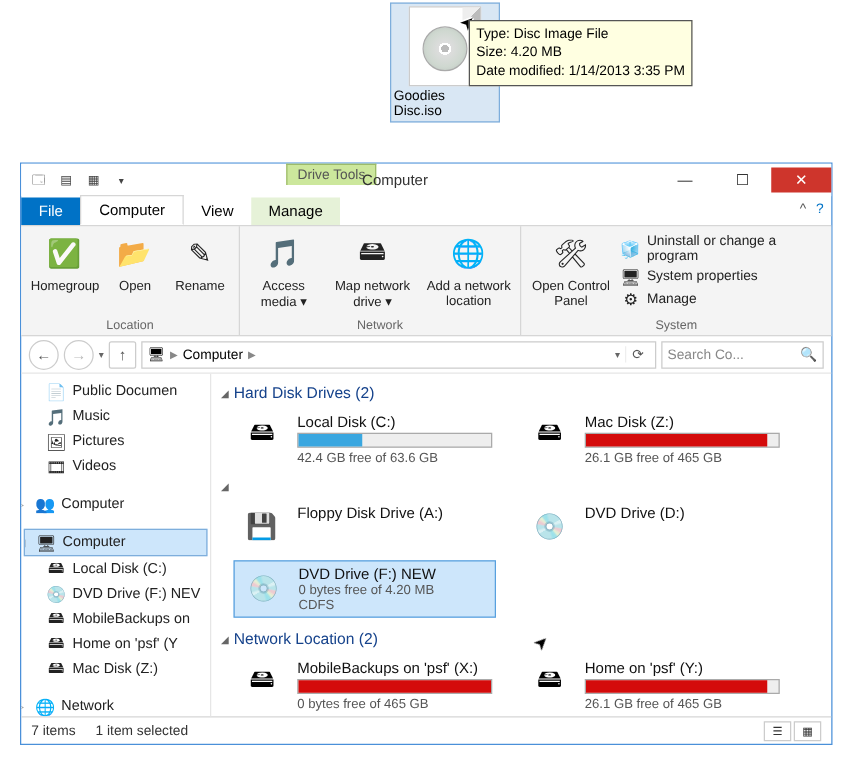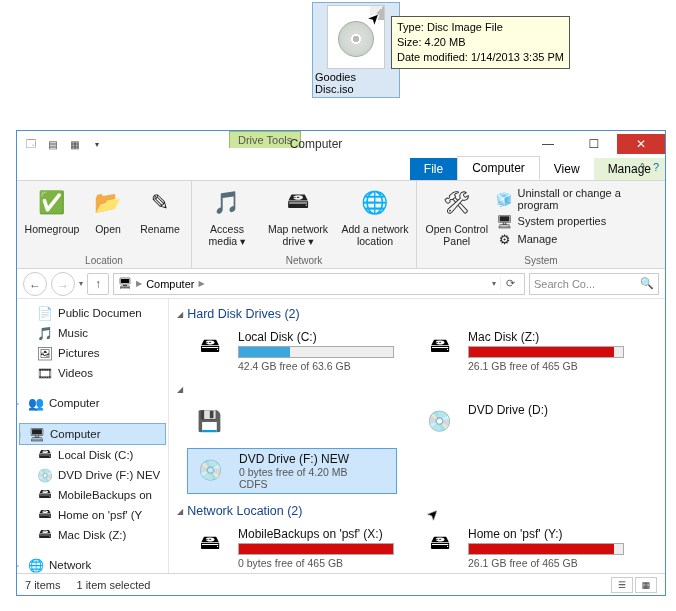--- a/index.html
+++ b/index.html
@@ -47,21 +47,20 @@
   .desktop-icon .label { font-size: 11px; color: #000; }
   .tooltip {
     position: absolute;
     left: 375px; top: 16px;
     background: #ffffe1;
     border: 1px solid #555;
     padding: 3px 5px;
     font-size: 11px;
     line-height: 1.35;
     color: #000;
-    margin-left: 16px;
   }
   .cursor-arrow {
     position: absolute;
     width: 0; height: 0;
   }
   .cursor-arrow::before {
     content: "➤";
     position: absolute;
     font-size: 14px;
     color: #000;
@@ -122,21 +121,20 @@
     font-size: 12px; color: #333;
   }
   .win-ctrl.close { background: #ce352c; color: #fff; width: 48px; height: 20px; }
   
   .ribbon-tabs {
     height: 24px;
     display: flex; align-items: flex-end;
     border-bottom: 1px solid #d6d6d6;
     padding-left: 0;
     position: relative;
-    justify-content: flex-end;
   }
   .rtab {
     padding: 4px 14px; font-size: 12px;
   }
   .rtab.file { background: #0072c6; color: #fff; }
   .rtab.active { background: #fff; border: 1px solid #d6d6d6; border-bottom: 1px solid #fff; }
   .rtab.manage { background: #e6f2d8; }
   .ribbon-help {
     position: absolute; right: 6px; top: 4px;
     display: flex; gap: 8px; color: #555;
@@ -463,20 +461,23 @@
           </div>
         </div>
       </div>
 
       <div class="cat">
           <span class="chev">◢</span>
         </div>
       <div class="drive-row">
         <div class="drive">
           <div class="dic">💾</div>
+          <div class="dtxt">
+              <div class="dname">Floppy Disk Drive (A:)</div>
+            </div>
         </div>
         <div class="drive">
           <div class="dic">💿</div>
           <div class="dtxt">
               <div class="dname">DVD Drive (D:)</div>
             </div>
         </div>
       </div>
       <div class="drive-row">
         <div class="drive sel">

